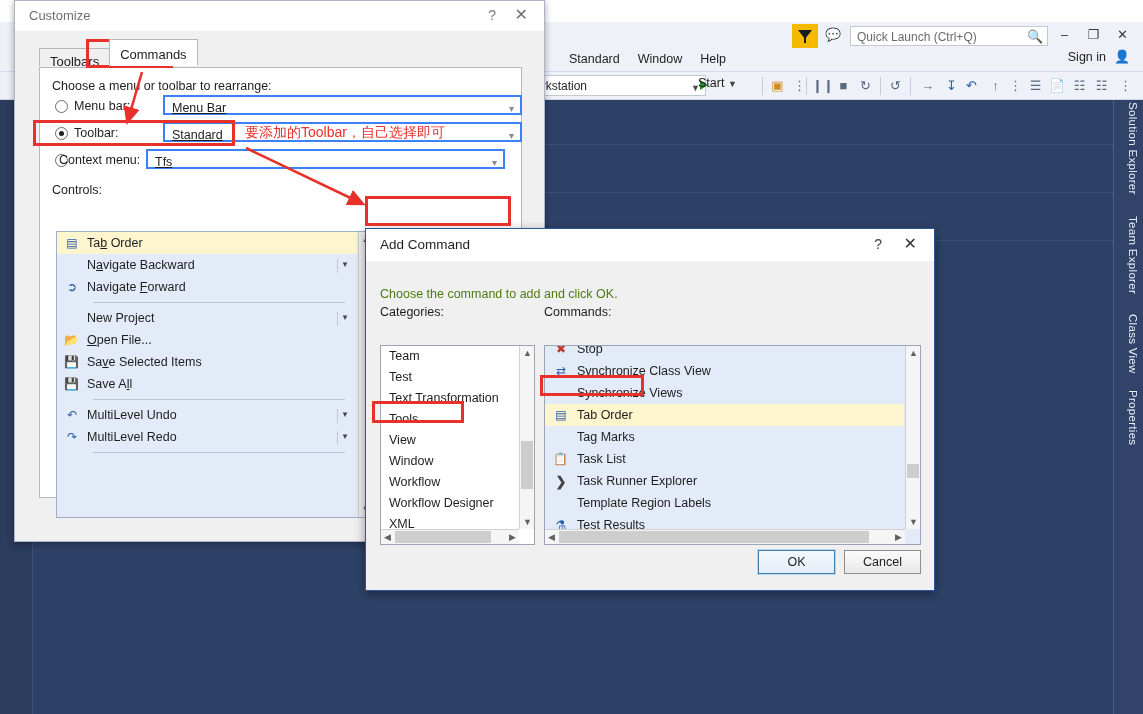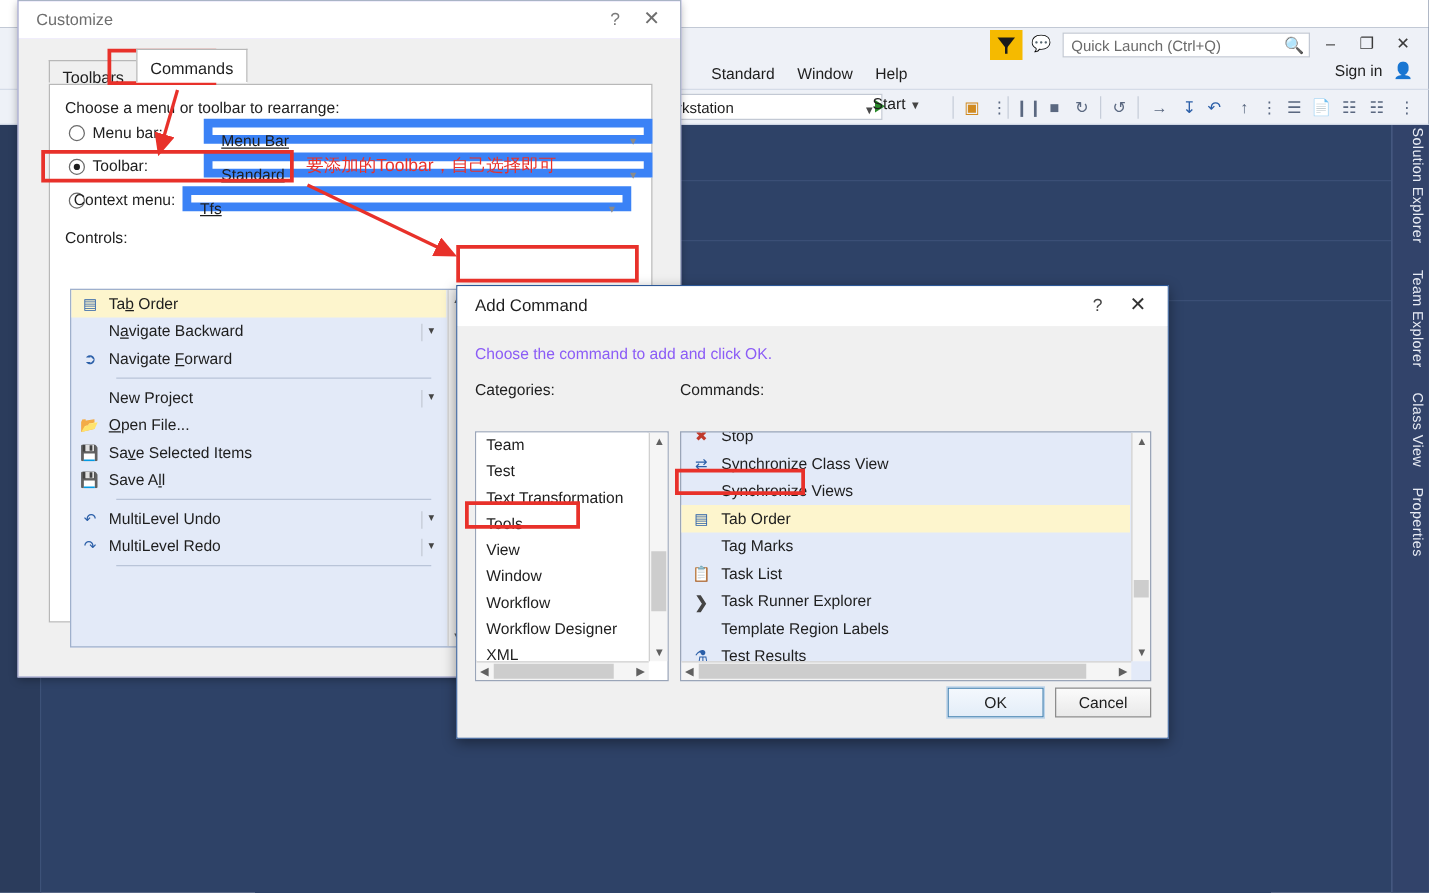--- a/index.html
+++ b/index.html
@@ -199,21 +199,21 @@
     position: absolute; width: 13px; height: 13px;
     border: 1px solid #6a6a6a; border-radius: 50%;
     background: #ffffff;
   }
   .radio.on::after {
     content: ""; position: absolute; left: 3px; top: 3px;
     width: 5px; height: 5px; border-radius: 50%; background: #1e1e1e;
   }
   .combo {
     position: absolute; height: 20px;
-    background: #ffffff; border: 7px solid #3b82f6;
+    background: #ffffff; border: 2px solid #3b82f6;
     font-size: 12.5px; color: #1e1e1e;
     padding: 3px 20px 0 7px;
     line-height: 16px;
     text-decoration: underline;
   }
   .combo .chev {
     position: absolute; right: 6px; top: 4px; font-size: 10px; color: #8a8a8a;
   }
   .controls-list {
     position: absolute; left: 41px; top: 200px; width: 318px; height: 287px;
@@ -282,22 +282,22 @@
     position: absolute; left: 14px; top: 8px;
     font-size: 13.5px; color: #1e1e1e;
   }
   .ac-help { position: absolute; right: 52px; top: 7px; font-size: 14px; color: #444; }
   .ac-close { position: absolute; right: 17px; top: 5px; font-size: 16px; color: #333; }
   .ac-body {
     position: absolute; left: 0; top: 32px; width: 568px; height: 329px;
     background: #f0f0f0;
   }
   .ac-prompt {
-    position: absolute; left: 14px; top: 15px;
-    font-size: 12.5px; color: #8b5cf6;
+    position: absolute; left: 14px; top: 26px;
+    font-size: 12.5px; color: #4d7c0f;
   }
   .ac-lbl {
     position: absolute; font-size: 12.5px; color: #1e1e1e;
   }
   .cat-list {
     position: absolute; left: 14px; top: 84px; width: 155px; height: 200px;
     background: #ffffff; border: 1px solid #9aa5b8;
     overflow: hidden;
   }
   .cat-inner {

